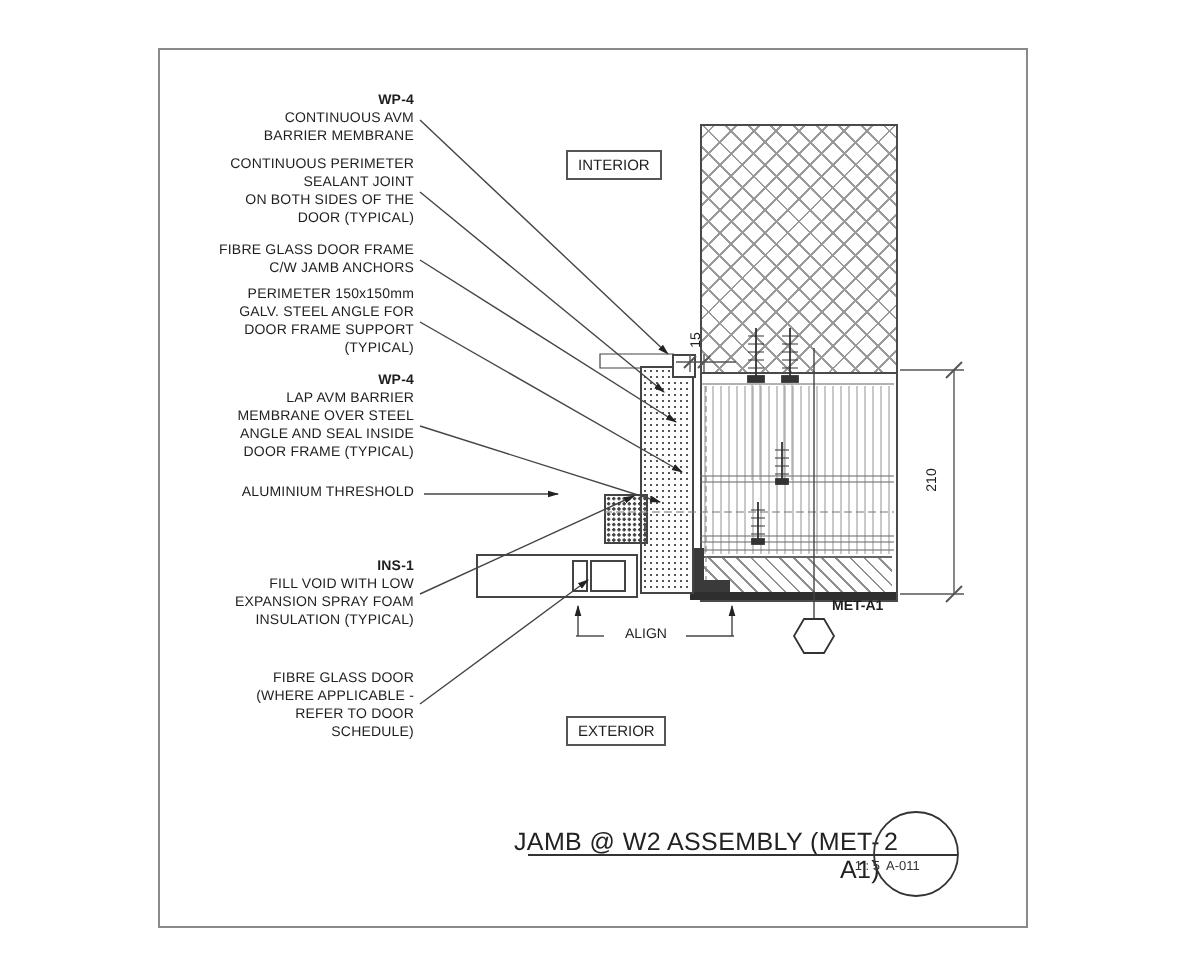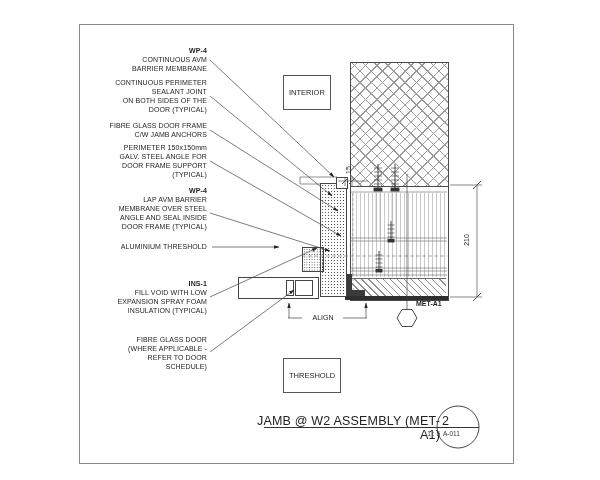--- a/index.html
+++ b/index.html
@@ -7,21 +7,21 @@
          font-family:"Liberation Sans",sans-serif;color:#222;}
   .abs{position:absolute;}
   
   #sheet-border{left:79px;top:24px;width:433px;height:438px;border:1px solid #8a8a8a;}
   
   .callout{position:absolute;right:393px;width:130px;text-align:right;
            font-size:7px;line-height:9px;color:#1e1e1e;letter-spacing:0.1px;}
   .callout .tag{font-weight:bold;}
   
   .region-box{position:absolute;border:1px solid #555;background:#fff;
-              font-size:7.5px;line-height:11px;padding:11px 5px;color:#1e1e1e;text-align:right;}
+              font-size:7.5px;line-height:11px;padding:1px 5px;color:#1e1e1e;text-align:right;}
   
   #block-wall{left:350px;top:62px;width:97px;height:123px;border:1px solid #4a4a4a;
     background-image:
       repeating-linear-gradient(45deg,transparent 0 7px,#9a9a9a 7px 8px),
       repeating-linear-gradient(-45deg,transparent 0 7px,#9a9a9a 7px 8px);}
   
   #assembly{left:350px;top:186px;width:97px;height:113px;border:1px solid #4a4a4a;background:#fff;}
   #insulation{left:352px;top:193px;width:94px;height:84px;
     background-image:repeating-linear-gradient(90deg,#c9c9c9 0 1px,transparent 1px 4px);}
   #sheathing{left:352px;top:278px;width:94px;height:18px;border-top:1px solid #666;
@@ -64,21 +64,21 @@
   <div class="abs" id="frame-notch"></div>
   <div class="abs" id="threshold"></div>
   <div class="abs" id="door"></div>
   <div class="abs" id="door-edge-a"></div>
   <div class="abs" id="door-edge-b"></div>
 
   <div class="region-box" style="left:283px;top:75px;">
     <span>INTERIOR</span>
   </div>
   <div class="region-box" style="left:283px;top:358px;">
-    <span>THRESHOLD</span>
+    <span>EXTERIOR</span>
   </div>
 
   <div class="callout" style="top:46px;">
     <div class="tag">WP-4</div>
     <div>CONTINUOUS AVM</div>
     <div>BARRIER MEMBRANE</div>
   </div>
 
   <div class="callout" style="top:78px;">
     <div>CONTINUOUS PERIMETER</div>

